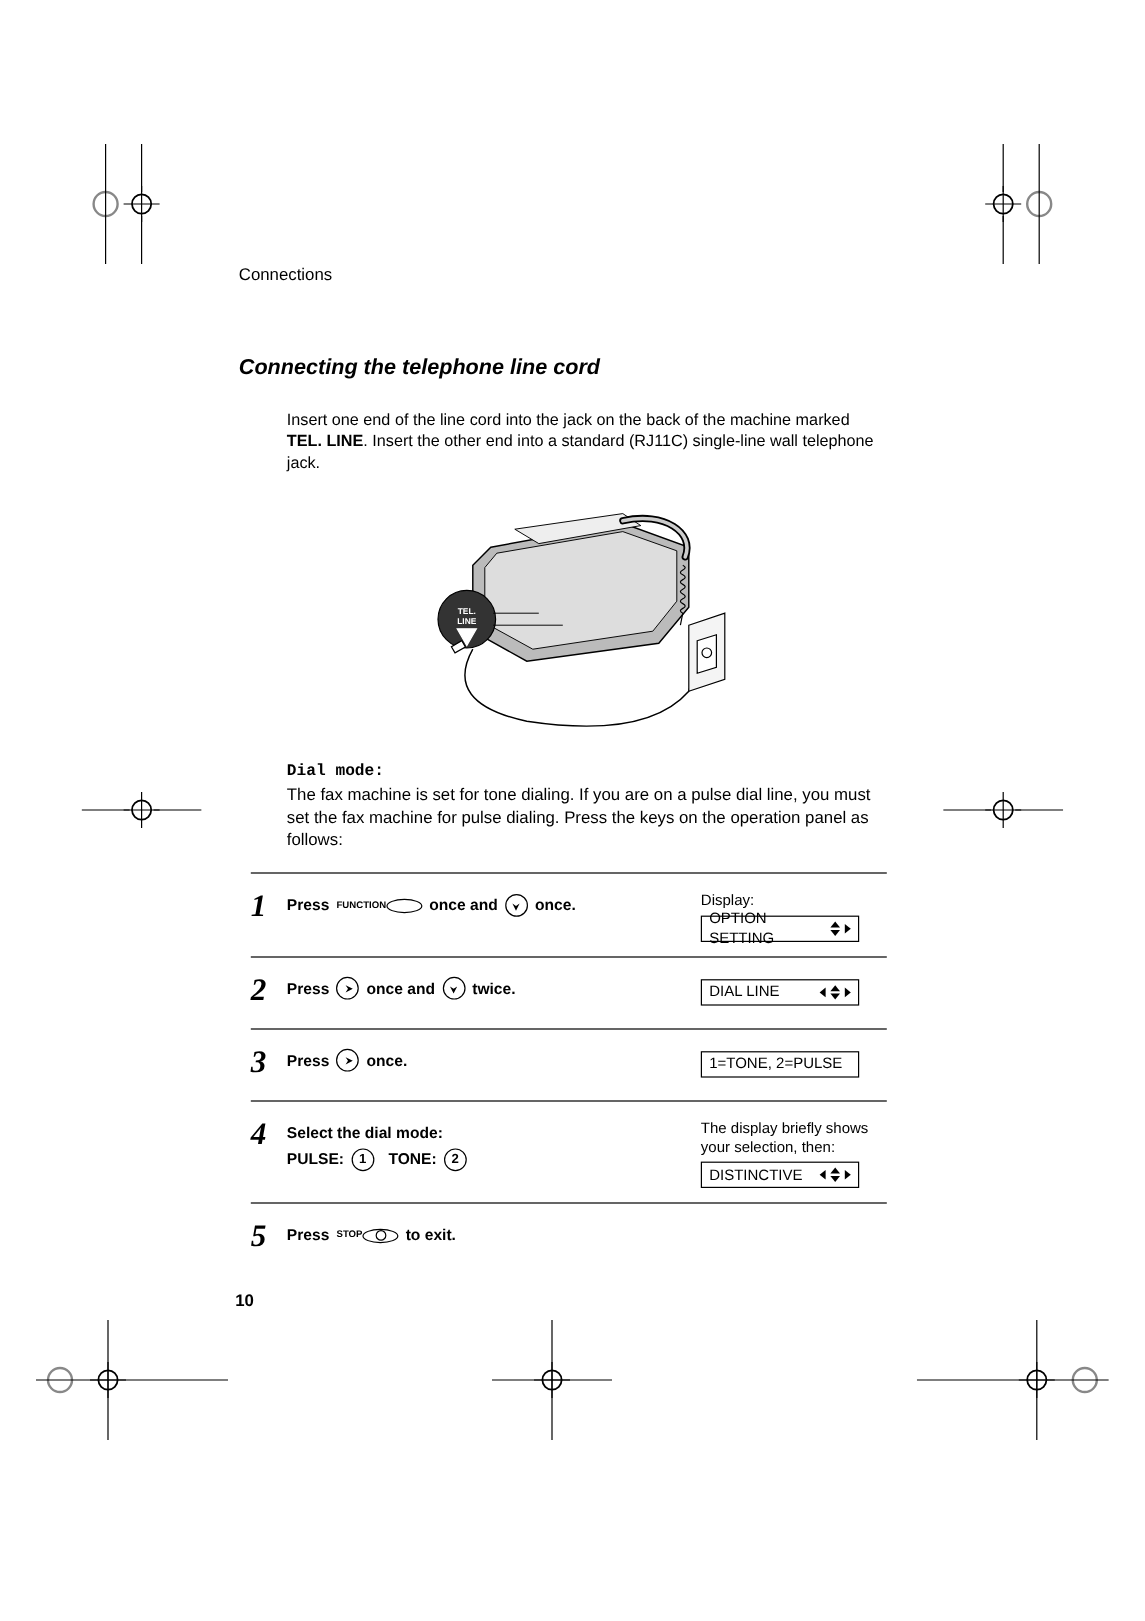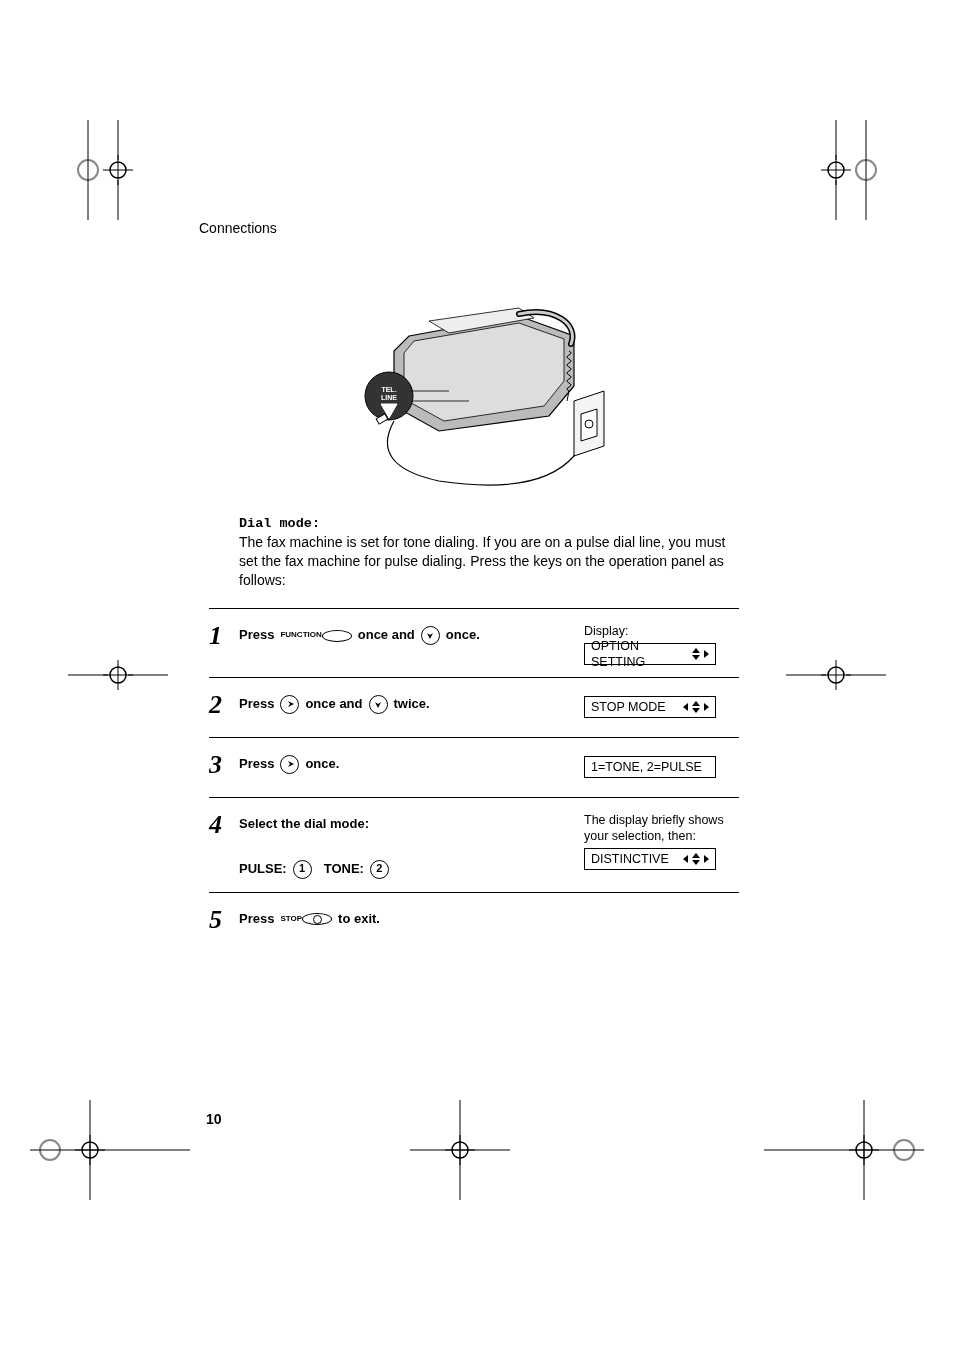--- a/index.html
+++ b/index.html
@@ -150,30 +150,29 @@
     width: 19px;
     height: 19px;
     border: 1px solid #000;
     border-radius: 50%;
     font-size: 11px;
     font-weight: bold;
     vertical-align: middle;
     margin: 0 2px;
   }
   .key-circle svg { width:10px; height:10px; }
-  .step4-content { display:flex; flex-direction:column; gap:24px; align-items:flex-start;}
+  .step4-content { display:flex; flex-direction:column; gap:2px; align-items:flex-start;}
   .step4-row2 { display:flex; align-items:center; gap:10px; }
   .tone-pulse { display:flex; align-items:center; gap:4px; font-weight:bold; font-size:13px;}
   .page-num {
     position: absolute;
-    left: 206px;
+    left: 196px;
     top: 1075px;
     font-weight: bold;
     font-size: 14px;
-    margin-top: 36px;
   }
   
   .cropmark {
     position: absolute;
     width: 100px;
     height: 100px;
     pointer-events: none;
   }
   .cropmark svg { width:100%; height:100%; }
 </style>
@@ -247,21 +246,25 @@
       <line x1="35" y1="50" x2="65" y2="50" stroke="#000"></line>
       <line x1="50" y1="0" x2="50" y2="100" stroke="#000"></line>
       <line x1="0" y1="50" x2="100" y2="50" stroke="#000"></line>
     </svg>
 </div>
 
 <div class="page">
 
   <div class="header-section">Connections</div>
 
-
+  <div class="title">Connecting the telephone line cord</div>
+
+  <p class="intro">
+    <span>Insert one end of the line cord into the jack on the back of the machine marked </span><b>TEL. LINE</b><span>. Insert the other end into a standard (RJ11C) single-line wall telephone jack.</span>
+  </p>
 
   <div class="figure">
     <svg class="fax-illus" viewBox="0 0 300 200">
 
       <path d="M90 40 L200 20 L255 40 L255 90 L230 120 L120 135 L75 110 L75 55 Z" fill="#bbb" stroke="#000" stroke-width="1.2"></path>
       <path d="M95 45 L200 27 L245 43 L245 85 L225 110 L125 125 L85 103 L85 57 Z" fill="#ddd" stroke="#000" stroke-width="0.8"></path>
 
       <path d="M110 25 L200 12 L215 22 L130 37 Z" fill="#eee" stroke="#000" stroke-width="0.8"></path>
 
       <path d="M200 18 C 235 10, 260 28, 252 48" fill="none" stroke="#000" stroke-width="6" stroke-linecap="round"></path>
@@ -336,21 +339,21 @@
         <span>once and</span>
         <span class="key-circle">
           <svg viewBox="0 0 10 10">
               <polygon points="5,9 2,3 5,5 8,3" fill="#000"></polygon>
             </svg>
         </span>
         <span>twice.</span>
       </div>
       <div class="step-right">
         <div class="display-box">
-          <span>STOP MODE</span>
+          <span>DIAL LINE</span>
           <span class="arrow-combo">
             <span class="arrow-icon hor">
                 <span class="tri-l"></span>
               </span>
             <span class="arrow-icon">
                 <span class="tri up"></span>
                 <span class="tri down"></span>
               </span>
             <span class="arrow-icon hor">
                 <span class="tri-r"></span>

